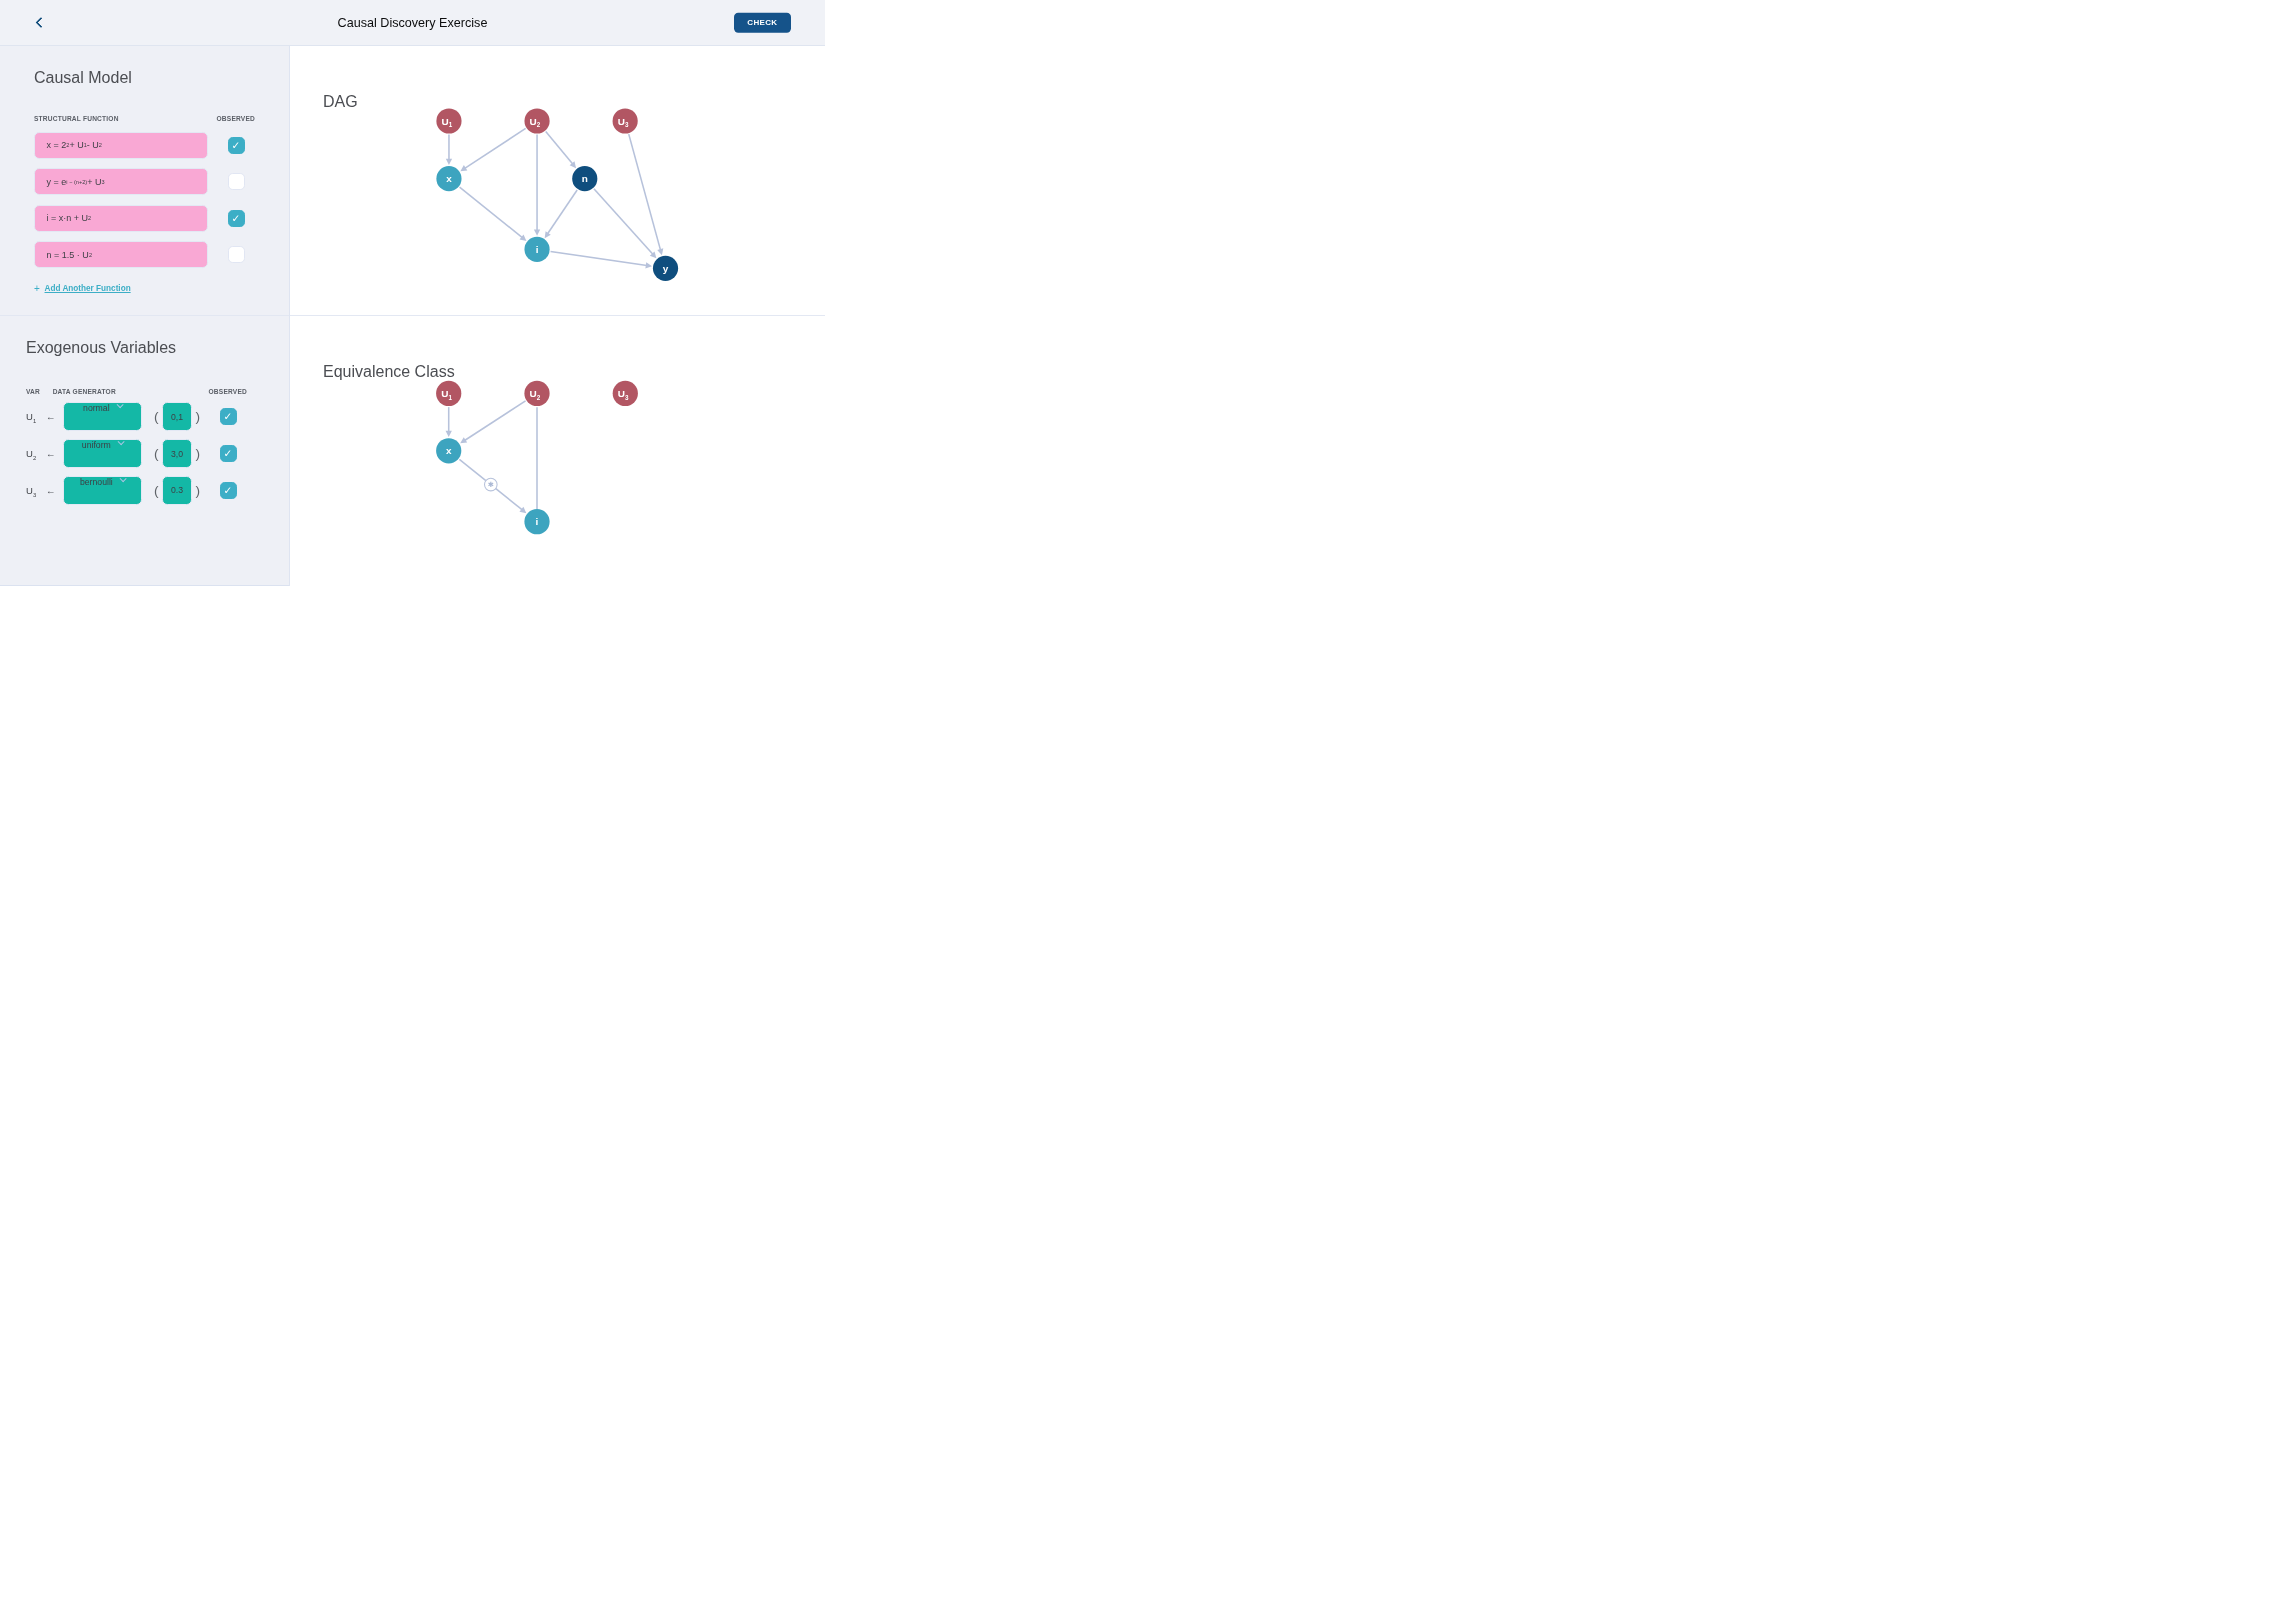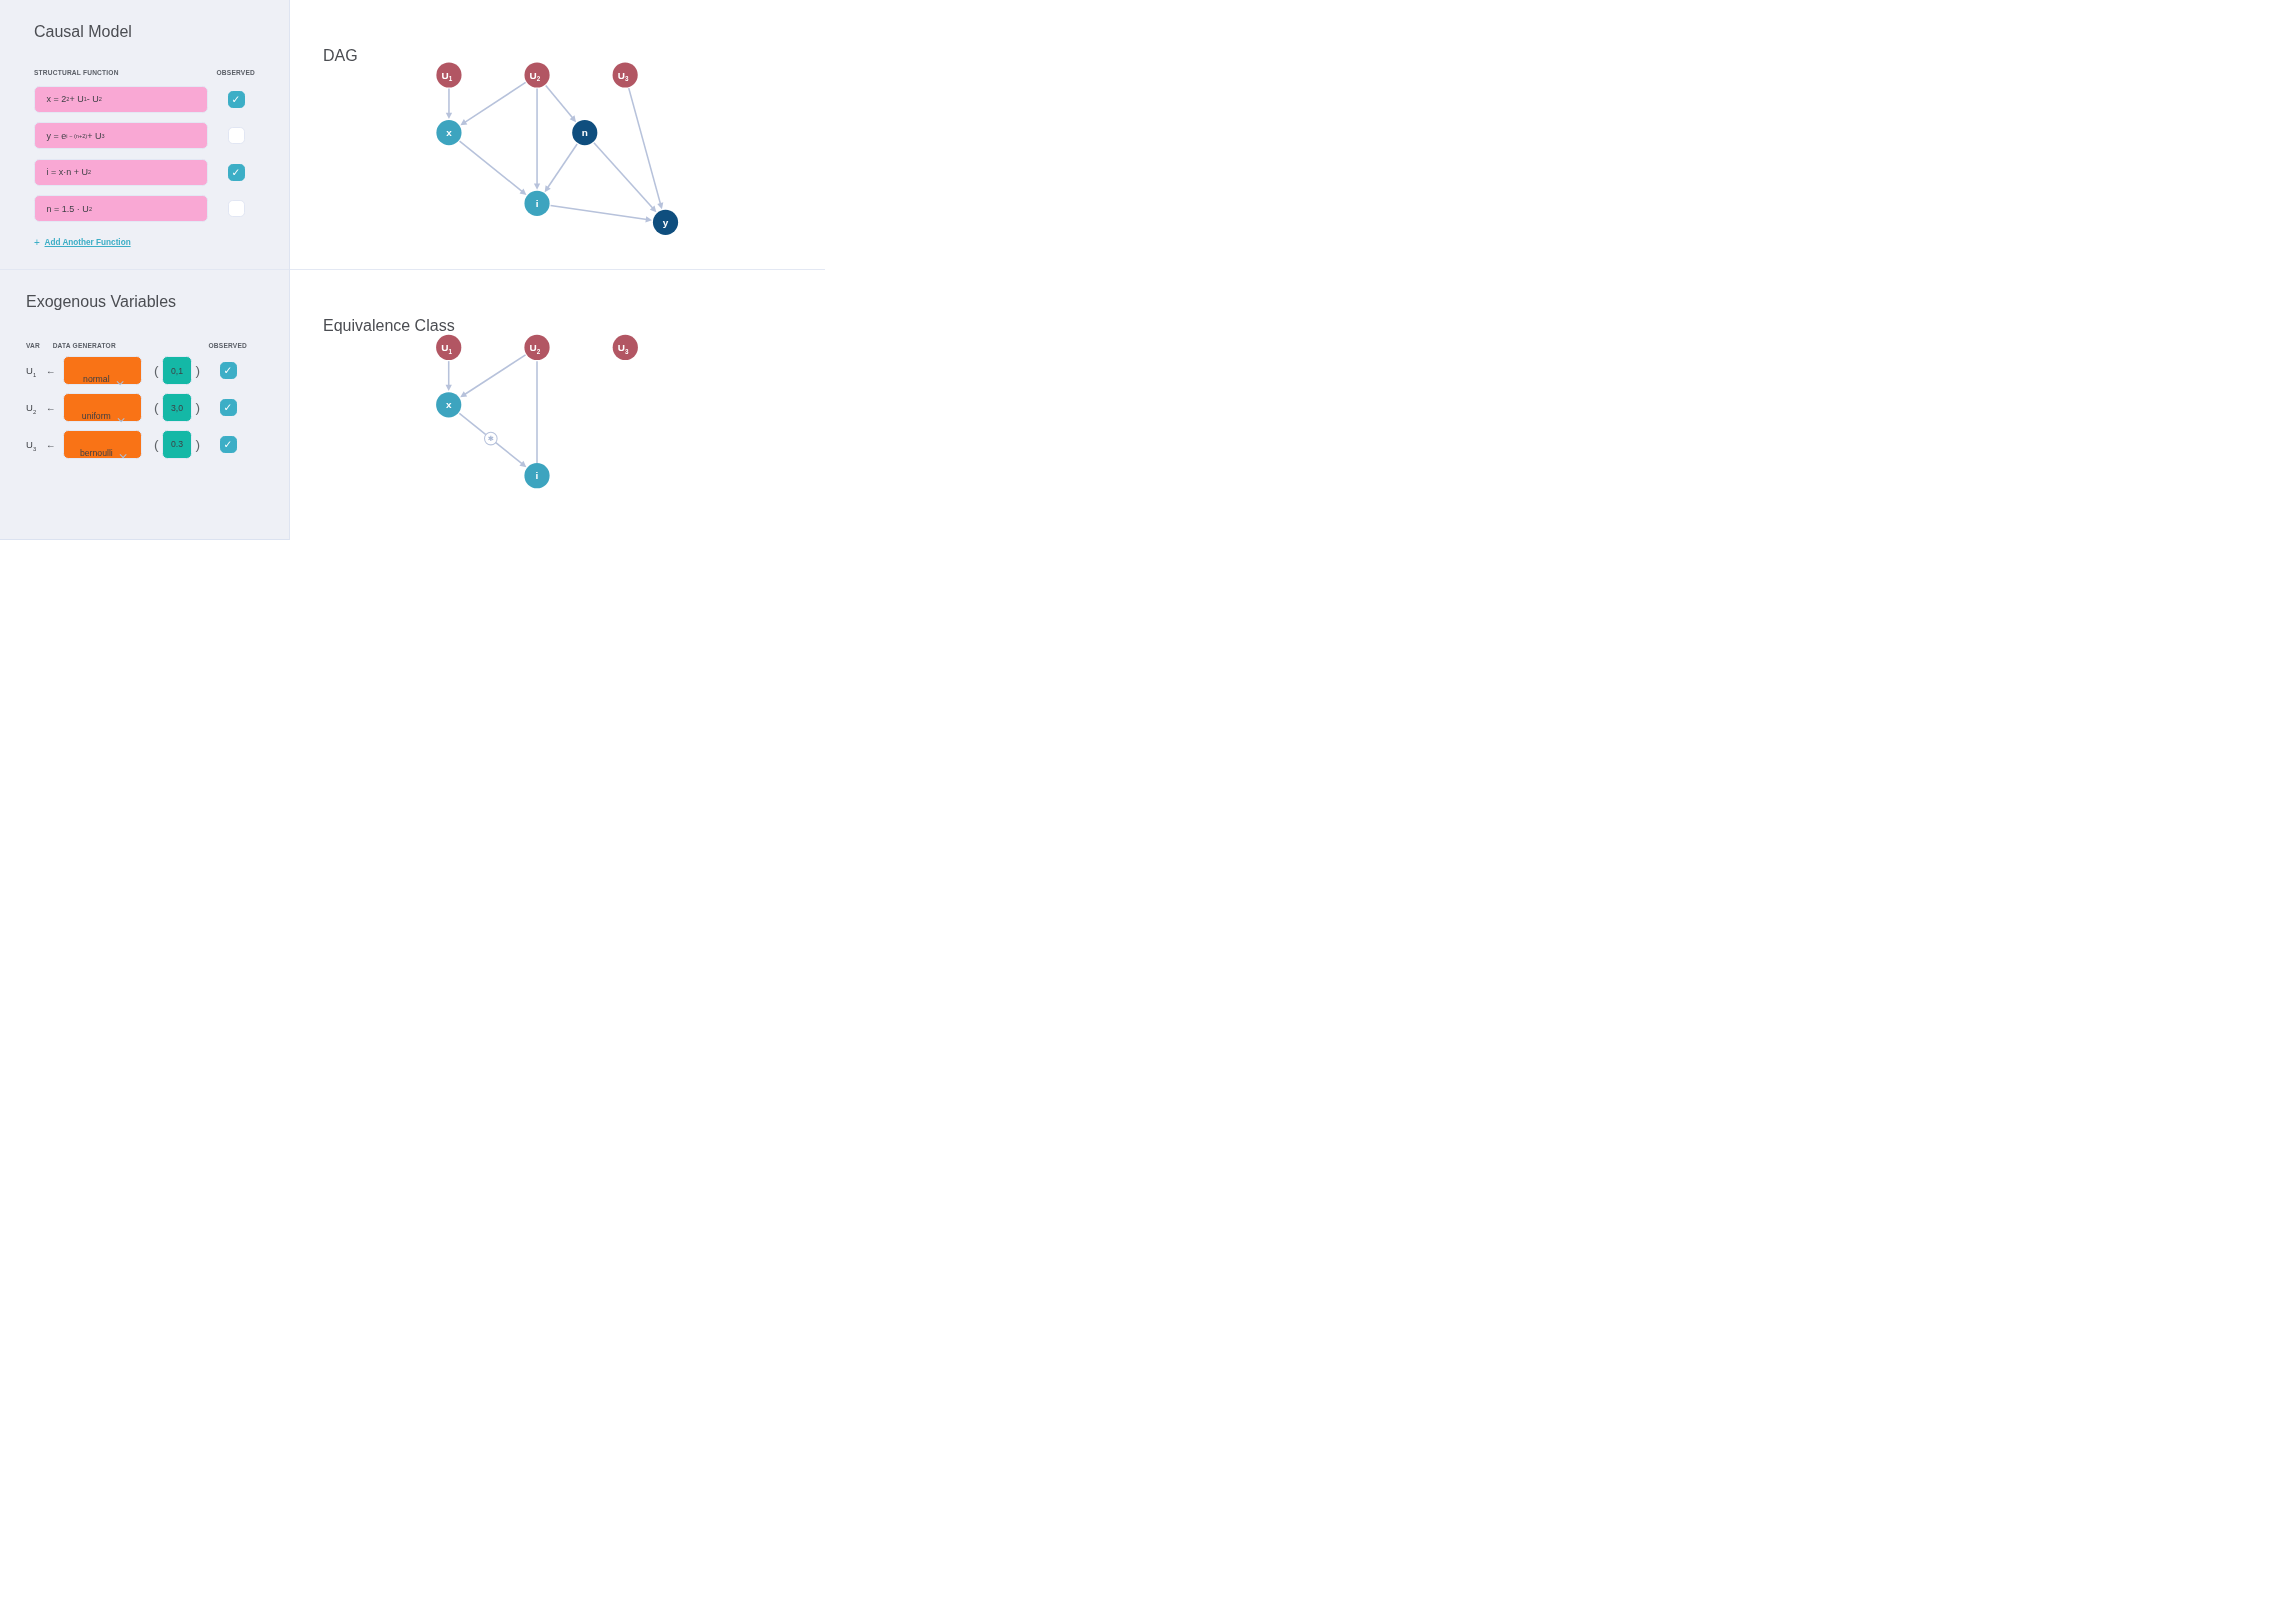--- a/index.html
+++ b/index.html
@@ -58,36 +58,43 @@
 
   .add-link{ display:flex; align-items:center; margin-top:14.7px; color:#3caec6; cursor:pointer;}
   .add-plus{ font-size:10px; font-weight:500; margin-right:4.7px;}
   .add-text{ font-size:8.2px; font-weight:bold; text-decoration:underline;}
 
   
   .erow{ display:flex; align-items:center; margin-top:7.4px;}
   .erow:first-of-type{ margin-top:8.4px;}
   .var{ width:20px; font-size:9.5px; font-weight:500; color:#3d3f44;}
   .larrow{ width:13.7px; font-size:9.5px; color:#55585e; margin-right:3.2px;}
-  .gen-select{ width:79px; height:29.5px; background:#f97316; border:0.8px solid #e3e8f4;
-    border-radius:5.3px; display:flex; align-items:flex-end; justify-content:center;
+  .gen-select{ width:79px; height:29.5px; background:#14b8a6; border:0.8px solid #e3e8f4;
+    border-radius:5.3px; display:flex; align-items:flex-start; justify-content:center;
     gap:7.4px; cursor:pointer; margin-right:8.4px;}
   .gen-label{ font-size:8.7px; font-weight:500; color:#3d3f44;}
   .chev-down{ width:4.7px; height:4.7px; border-right:1.3px solid #a9c3e2;
     border-bottom:1.3px solid #a9c3e2; transform:rotate(45deg) translateY(-1.1px);}
   .paren{ font-size:13.7px; color:#5f6368; font-weight:400; padding:0 3.7px;}
   .pinput{ width:29.5px; height:29.5px; background:#14b8a6; border:0.8px solid #e3e8f4;
     border-radius:5.3px; display:flex; align-items:center; justify-content:center;
     font-size:8.7px; font-weight:500; color:#3d3f44;}
 </style>
 </head>
 <body>
 
 <div>
 
+  <header class="topbar">
+    <button class="back-btn">
+      <span class="chev-left"></span>
+    </button>
+    <h1 class="page-title">Causal Discovery Exercise</h1>
+    <button class="check-btn">CHECK</button>
+  </header>
 
   <div class="content">
 
     <aside class="left">
 
       <section class="sec-model">
         <div class="inner">
           <h2>Causal Model</h2>
           <div class="cols">
             <span>STRUCTURAL FUNCTION</span>

